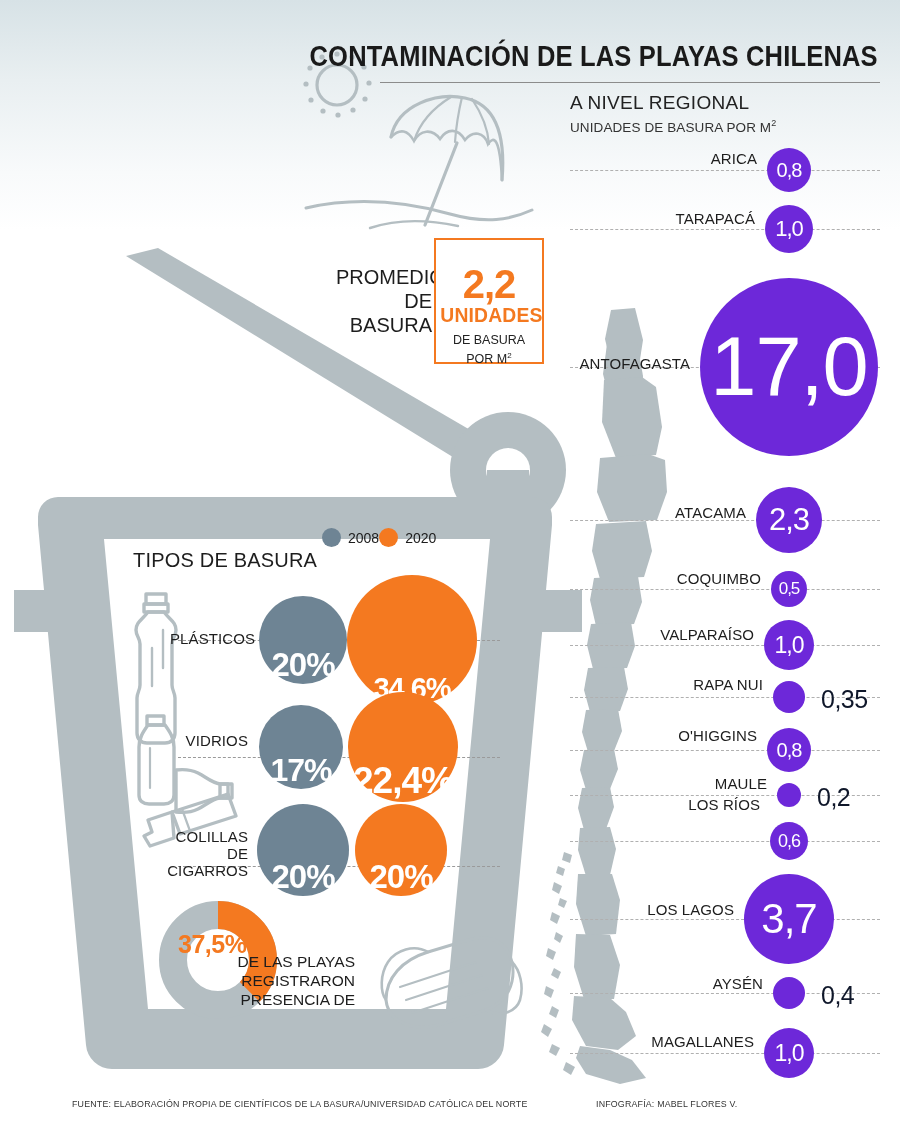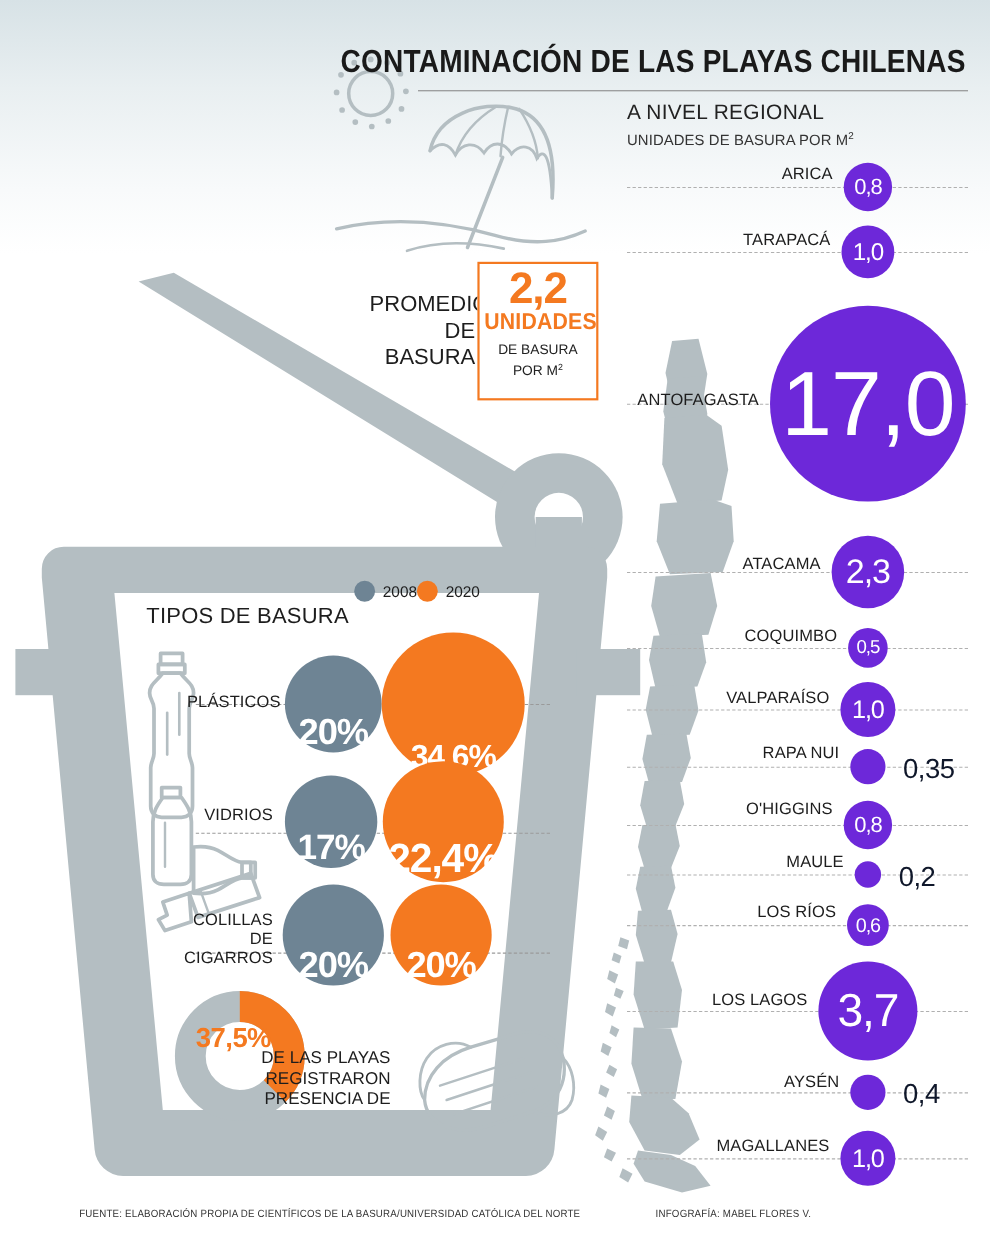--- a/index.html
+++ b/index.html
@@ -58,21 +58,21 @@
   }
   .promedio-box {
     position: absolute; left: 434px; top: 238px;
     width: 110px; height: 126px;
     border: 2px solid #F47920; background: #fff;
     text-align: center;
   }
   .pb-num {
     font-family: "Liberation Sans Narrow","Liberation Sans",sans-serif;
     font-weight: bold; font-size: 40px; color: #F47920;
-    line-height: 40px; margin-top: 2px; letter-spacing: -1px;
+    line-height: 40px; margin-top: 24px; letter-spacing: -1px;
   }
   .pb-unid {
     font-family: "Liberation Sans Narrow","Liberation Sans",sans-serif;
     font-weight: bold; font-size: 21px; color: #F47920;
     letter-spacing: 0.2px; line-height: 22px;
     transform: scaleX(0.92);
   }
   .pb-sub {
     font-size: 12.5px; color: #222; line-height: 15px; margin-top: 7px;
   }
@@ -396,21 +396,21 @@
       <div class="rr-dash" style="left: 570px; top: 750px; width: 310px;"></div>
       <div class="rr-label" style="right: 143px; top: 727px;">O'HIGGINS</div>
       <div class="rr-circ" style="left: 767px; top: 728px; width: 44px; height: 44px; font-size: 20px;">
         <span>0,8</span>
       </div>
       <div class="rr-dash" style="left: 570px; top: 795px; width: 310px;"></div>
       <div class="rr-label" style="right: 133px; top: 775px;">MAULE</div>
       <div class="rr-circ" style="left: 777px; top: 783px; width: 24px; height: 24px;"></div>
       <div class="rr-ext" style="left: 817px; top: 783px;">0,2</div>
       <div class="rr-dash" style="left: 570px; top: 841px; width: 310px;"></div>
-      <div class="rr-label" style="right: 140px; top: 821px; margin-left: 39px;">LOS RÍOS</div>
+      <div class="rr-label" style="right: 140px; top: 796px; margin-left: 39px;">LOS RÍOS</div>
       <div class="rr-circ" style="left: 770px; top: 822px; width: 38px; height: 38px; font-size: 18px;">
         <span>0,6</span>
       </div>
       <div class="rr-dash" style="left: 570px; top: 919px; width: 310px;"></div>
       <div class="rr-label" style="right: 166px; top: 901px;">LOS LAGOS</div>
       <div class="rr-circ" style="left: 744px; top: 874px; width: 90px; height: 90px; font-size: 42px;">
         <span>3,7</span>
       </div>
       <div class="rr-dash" style="left: 570px; top: 993px; width: 310px;"></div>
       <div class="rr-label" style="right: 137px; top: 975px;">AYSÉN</div>

